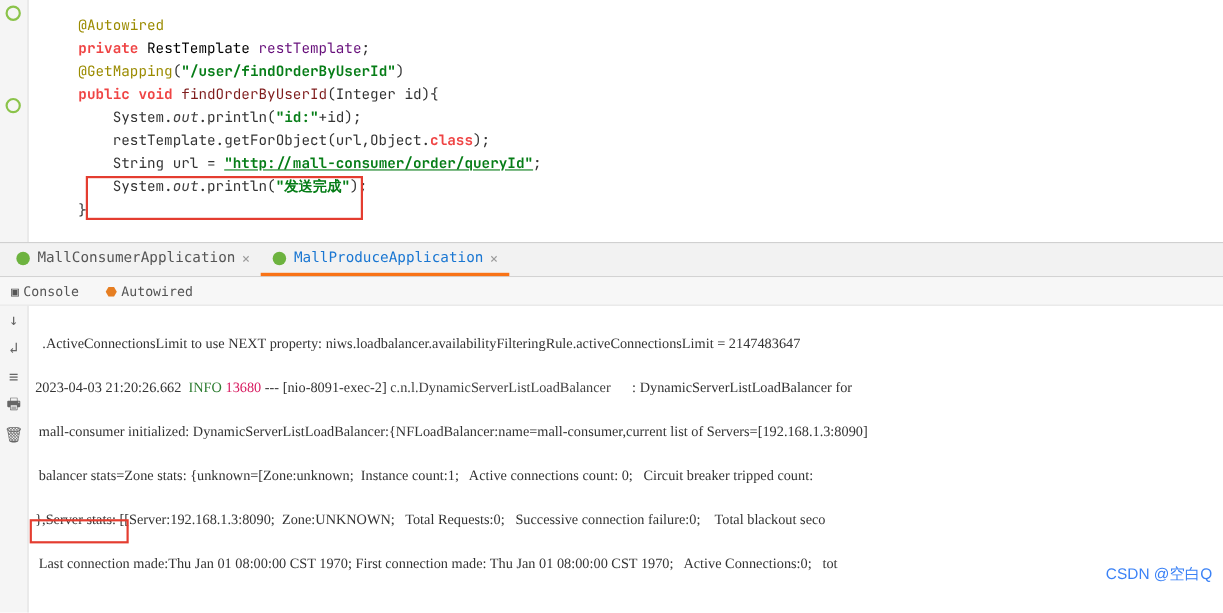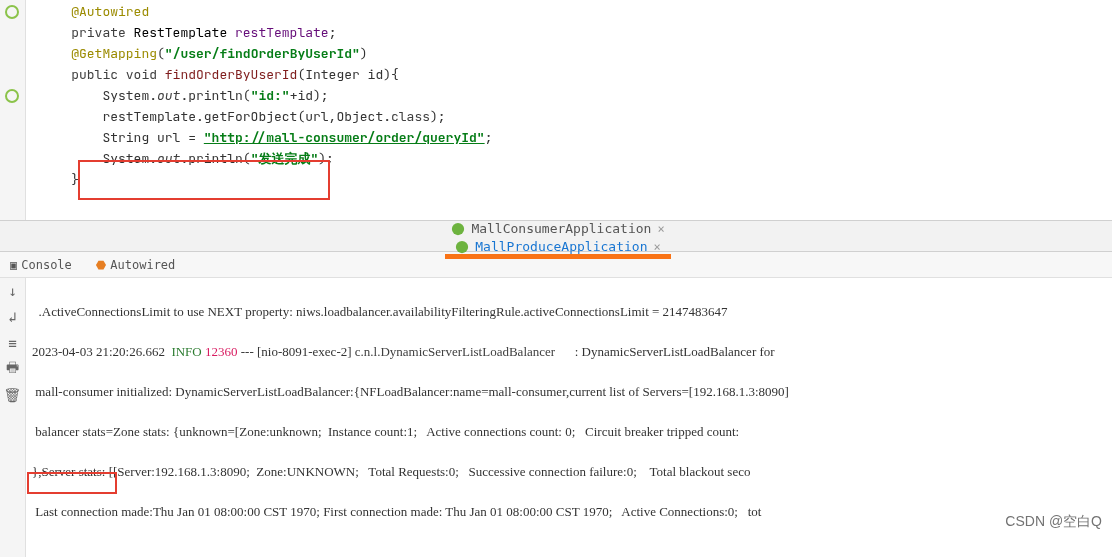--- a/index.html
+++ b/index.html
@@ -7,21 +7,21 @@
       font-family: "Consolas", "Monaco", monospace;
       font-size: 13px;
       background: #fff;
       color: #333;
       width: 1112px;
       height: 557px;
       overflow: hidden;
     }
     .code-editor {
       background: #fff;
-      padding: 1px 10px 10px 10px;
+      padding: 12px 10px 10px 10px;
       height: 220px;
       position: relative;
     }
     .gutter {
       position: absolute;
       left: 0;
       top: 0;
       width: 26px;
       height: 100%;
       background: #f5f5f5;
@@ -34,21 +34,21 @@
       height: 16px;
     }
     .gutter-icon.g1 { top: 4px; }
     .gutter-icon.g2 { top: 88px; }
     .code-content {
       margin-left: 30px;
       line-height: 21px;
     }
     .code-line { white-space: pre; font-family: "JetBrains Mono", "Consolas", monospace; }
     .k-annotation { color: #9B8B00; }
-    .k-keyword { color: #404040; font-weight: normal; }
+    .k-keyword { color: #ef4444; font-weight: bold; }
     .k-type { color: #000; }
     .k-var { color: #660E7A; }
     .k-string { color: #067D17; font-weight: bold; }
     .k-link { color: #067D17; font-weight: bold; text-decoration: underline; }
     .k-method { color: #7f1d1d; }
     .k-static { color: #404040; font-style: italic; }
     .k-plain { color: #333; }
     .highlight-box1 {
       position: absolute;
       border: 2px solid #E43D30;
@@ -59,35 +59,34 @@
       pointer-events: none;
     }
     .tabs-bar {
       display: flex;
       align-items: center;
       background: #f2f2f2;
       border-top: 1px solid #d0d0d0;
       border-bottom: 1px solid #d0d0d0;
       height: 32px;
       padding-left: 4px;
-      flex-direction: column;
     }
     .tab {
       display: flex;
       align-items: center;
       padding: 0 10px;
       height: 100%;
       gap: 6px;
       color: #555;
       cursor: pointer;
       border-bottom: 3px solid transparent;
     }
     .tab.active {
       color: #1976D2;
-      border-bottom: 5px solid #f97316;
+      border-bottom: 3px solid #f97316;
     }
     .tab-icon {
       width: 14px;
       height: 14px;
     }
     .tab-close { color: #999; font-size: 12px; }
     .subtabs-bar {
       display: flex;
       align-items: center;
       background: #f7f7f7;
@@ -151,21 +150,21 @@
       left: 27px;
       top: 194px;
       width: 90px;
       height: 22px;
       pointer-events: none;
     }
     .watermark {
       position: absolute;
       right: 10px;
       bottom: 26px;
-      color: #737373;
+      color: #3b82f6;
       font-size: 14px;
       font-family: sans-serif;
       pointer-events: none;
     }
   </style>
 </head>
 <body>
 
 <div class="code-editor">
   <div class="gutter">
@@ -222,21 +221,21 @@
 <div class="console-panel">
   <div class="console-gutter">
     <div class="console-gutter-icon">↓</div>
     <div class="console-gutter-icon">↲</div>
     <div class="console-gutter-icon">≡</div>
     <div class="console-gutter-icon">🖶</div>
     <div class="console-gutter-icon">🗑</div>
   </div>
   <div class="console-text">
 <div class="log-line log-grey">  .ActiveConnectionsLimit to use NEXT property: niws.loadbalancer.availabilityFilteringRule.activeConnectionsLimit = 2147483647</div>
-<div class="log-line"><span class="log-grey">2023-04-03 21:20:26.662  </span><span class="log-info">INFO</span><span class="log-pid"> 12360</span><span class="log-grey"> --- [nio-8091-exec-2] </span><span class="log-class">c.n.l.DynamicServerListLoadBalancer</span><span class="log-grey">      : DynamicServerListLoadBalancer for </span></div>
+<div class="log-line"><span class="log-grey">2023-04-03 21:20:26.662  </span><span class="log-info">INFO</span><span class="log-pid"> 13680</span><span class="log-grey"> --- [nio-8091-exec-2] </span><span class="log-class">c.n.l.DynamicServerListLoadBalancer</span><span class="log-grey">      : DynamicServerListLoadBalancer for </span></div>
 <div class="log-line log-grey"> mall-consumer initialized: DynamicServerListLoadBalancer:{NFLoadBalancer:name=mall-consumer,current list of Servers=[192.168.1.3:8090]</div>
 <div class="log-line log-grey"> balancer stats=Zone stats: {unknown=[Zone:unknown;  Instance count:1;   Active connections count: 0;   Circuit breaker tripped count:</div>
 <div class="log-line log-grey">},Server stats: [[Server:192.168.1.3:8090;  Zone:UNKNOWN;   Total Requests:0;   Successive connection failure:0;    Total blackout seco</div>
 <div class="log-line log-grey"> Last connection made:Thu Jan 01 08:00:00 CST 1970; First connection made: Thu Jan 01 08:00:00 CST 1970;   Active Connections:0;   tot</div>
 
 
 
 
 
 

